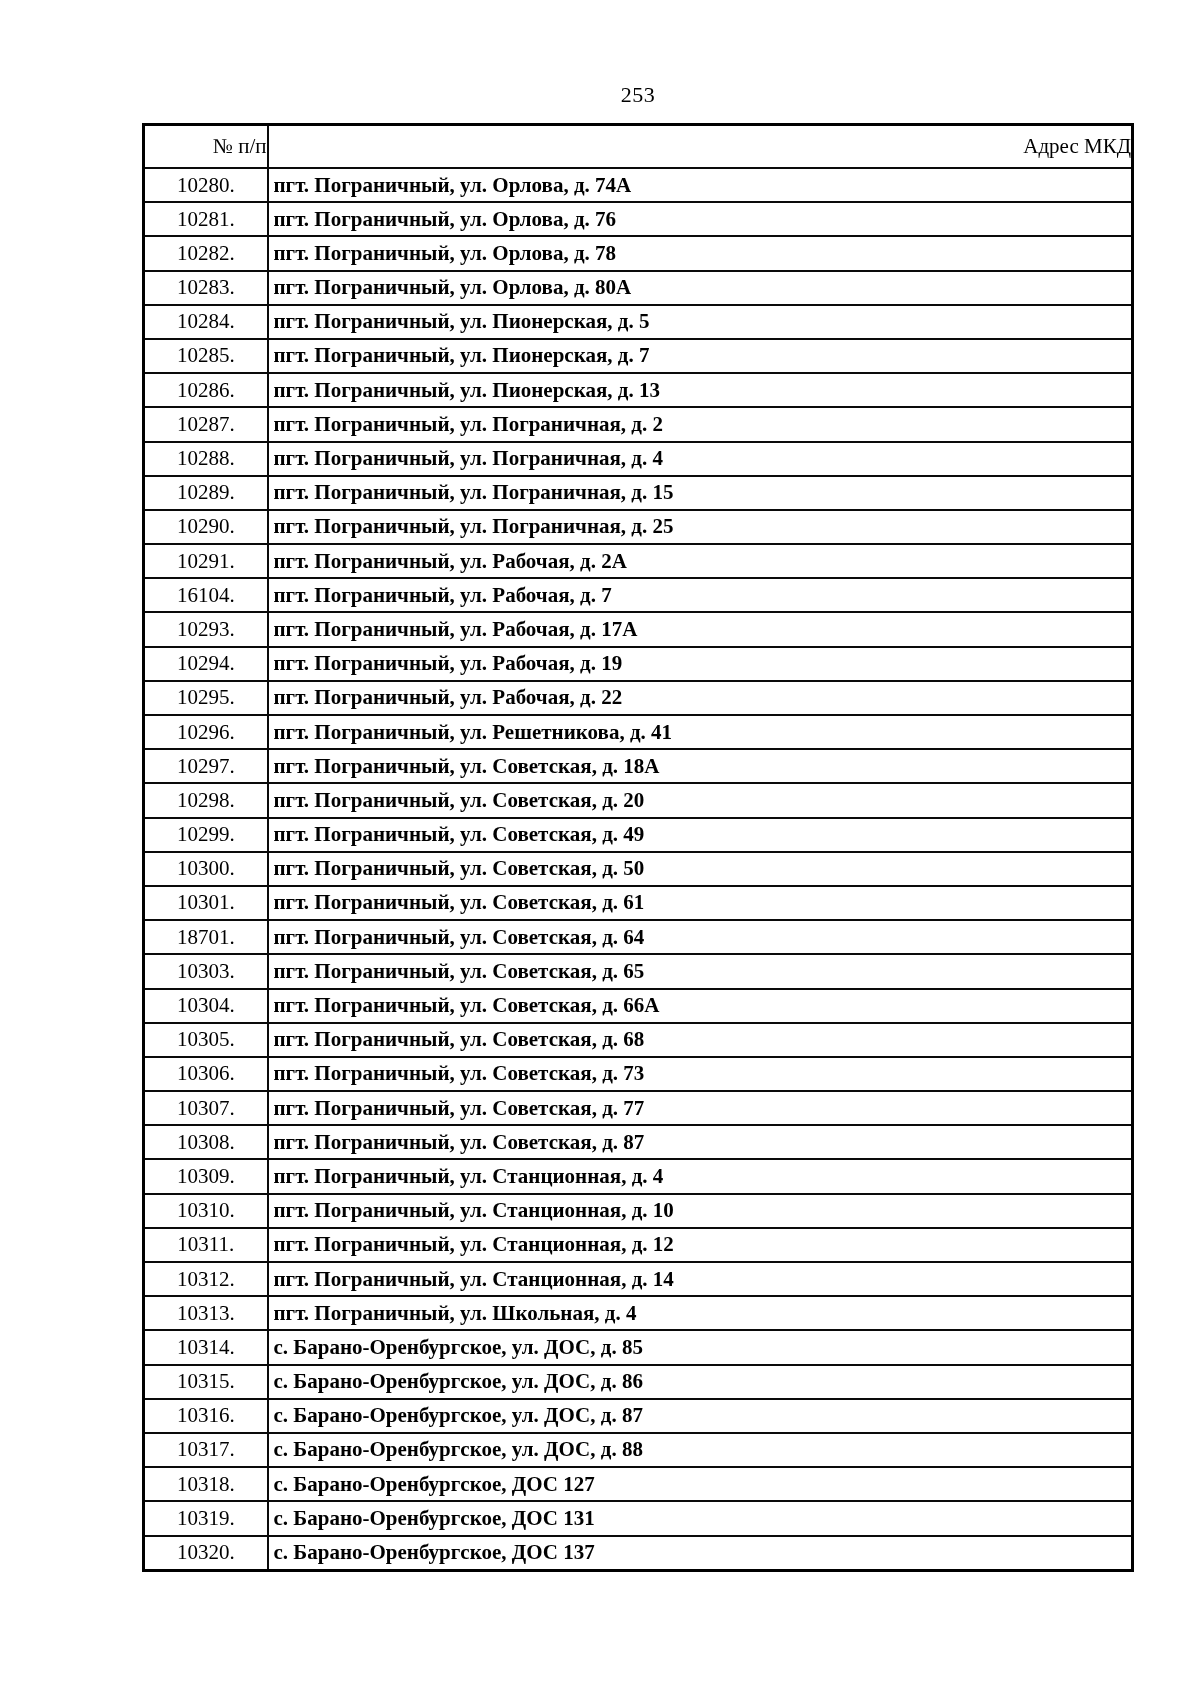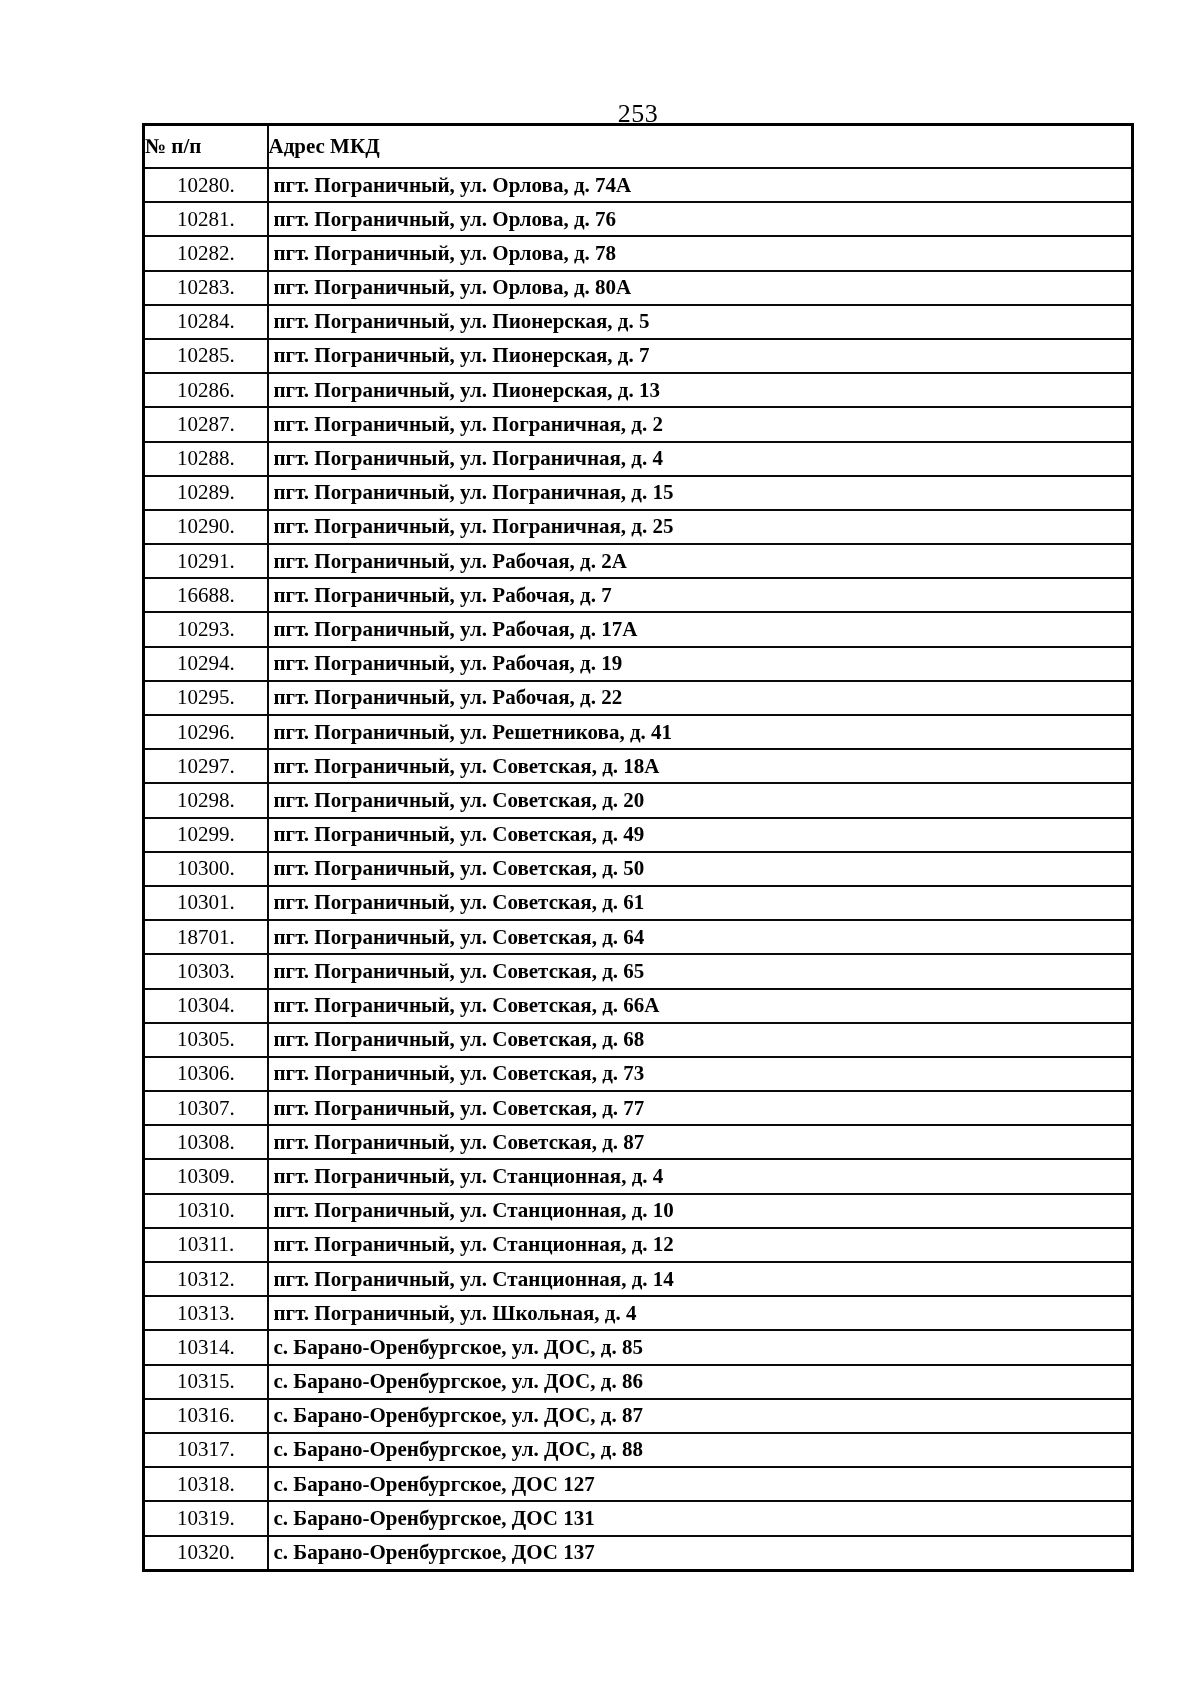--- a/index.html
+++ b/index.html
@@ -10,25 +10,25 @@
     width: 1200px;
     height: 1696px;
     background: #ffffff;
     color: #000000;
     font-family: "Liberation Serif", "DejaVu Serif", serif;
     position: relative;
     overflow: hidden;
   }
   .page-number {
     position: absolute;
-    top: 101px;
+    top: 84px;
     left: 142px;
     width: 992px;
     text-align: center;
-    font-size: 26px;
+    font-size: 22px;
     line-height: 1;
     letter-spacing: 0.5px;
   }
   table.doc-table {
     position: absolute;
     left: 142px;
     top: 123px;
     width: 992px;
     border-collapse: collapse;
     table-layout: fixed;
@@ -41,22 +41,22 @@
     border: 2px solid #0a0a0a;
     padding: 0;
     vertical-align: middle;
     font-size: 21px;
     line-height: 1.1;
     overflow: hidden;
     white-space: nowrap;
   }
   .doc-table th {
     height: 41px;
-    font-weight: bold;
-    text-align: left;
+    font-weight: normal;
+    text-align: right;
   }
   .doc-table th.head-num {
     border-right-width: 1px;
   }
   .doc-table td {
     height: 32.2px;
   }
   .doc-table td.cell-num {
     text-align: center;
     border-right-width: 1px;
@@ -142,21 +142,21 @@
     <td class="cell-num">10290.</td>
     <td class="cell-addr">пгт. Пограничный, ул. Пограничная, д. 25</td>
   </tr>
 
   <tr>
     <td class="cell-num">10291.</td>
     <td class="cell-addr">пгт. Пограничный, ул. Рабочая, д. 2А</td>
   </tr>
 
   <tr>
-    <td class="cell-num">16688.</td>
+    <td class="cell-num">16104.</td>
     <td class="cell-addr">пгт. Пограничный, ул. Рабочая, д. 7</td>
   </tr>
 
   <tr>
     <td class="cell-num">10293.</td>
     <td class="cell-addr">пгт. Пограничный, ул. Рабочая, д. 17А</td>
   </tr>
 
   <tr>
     <td class="cell-num">10294.</td>

